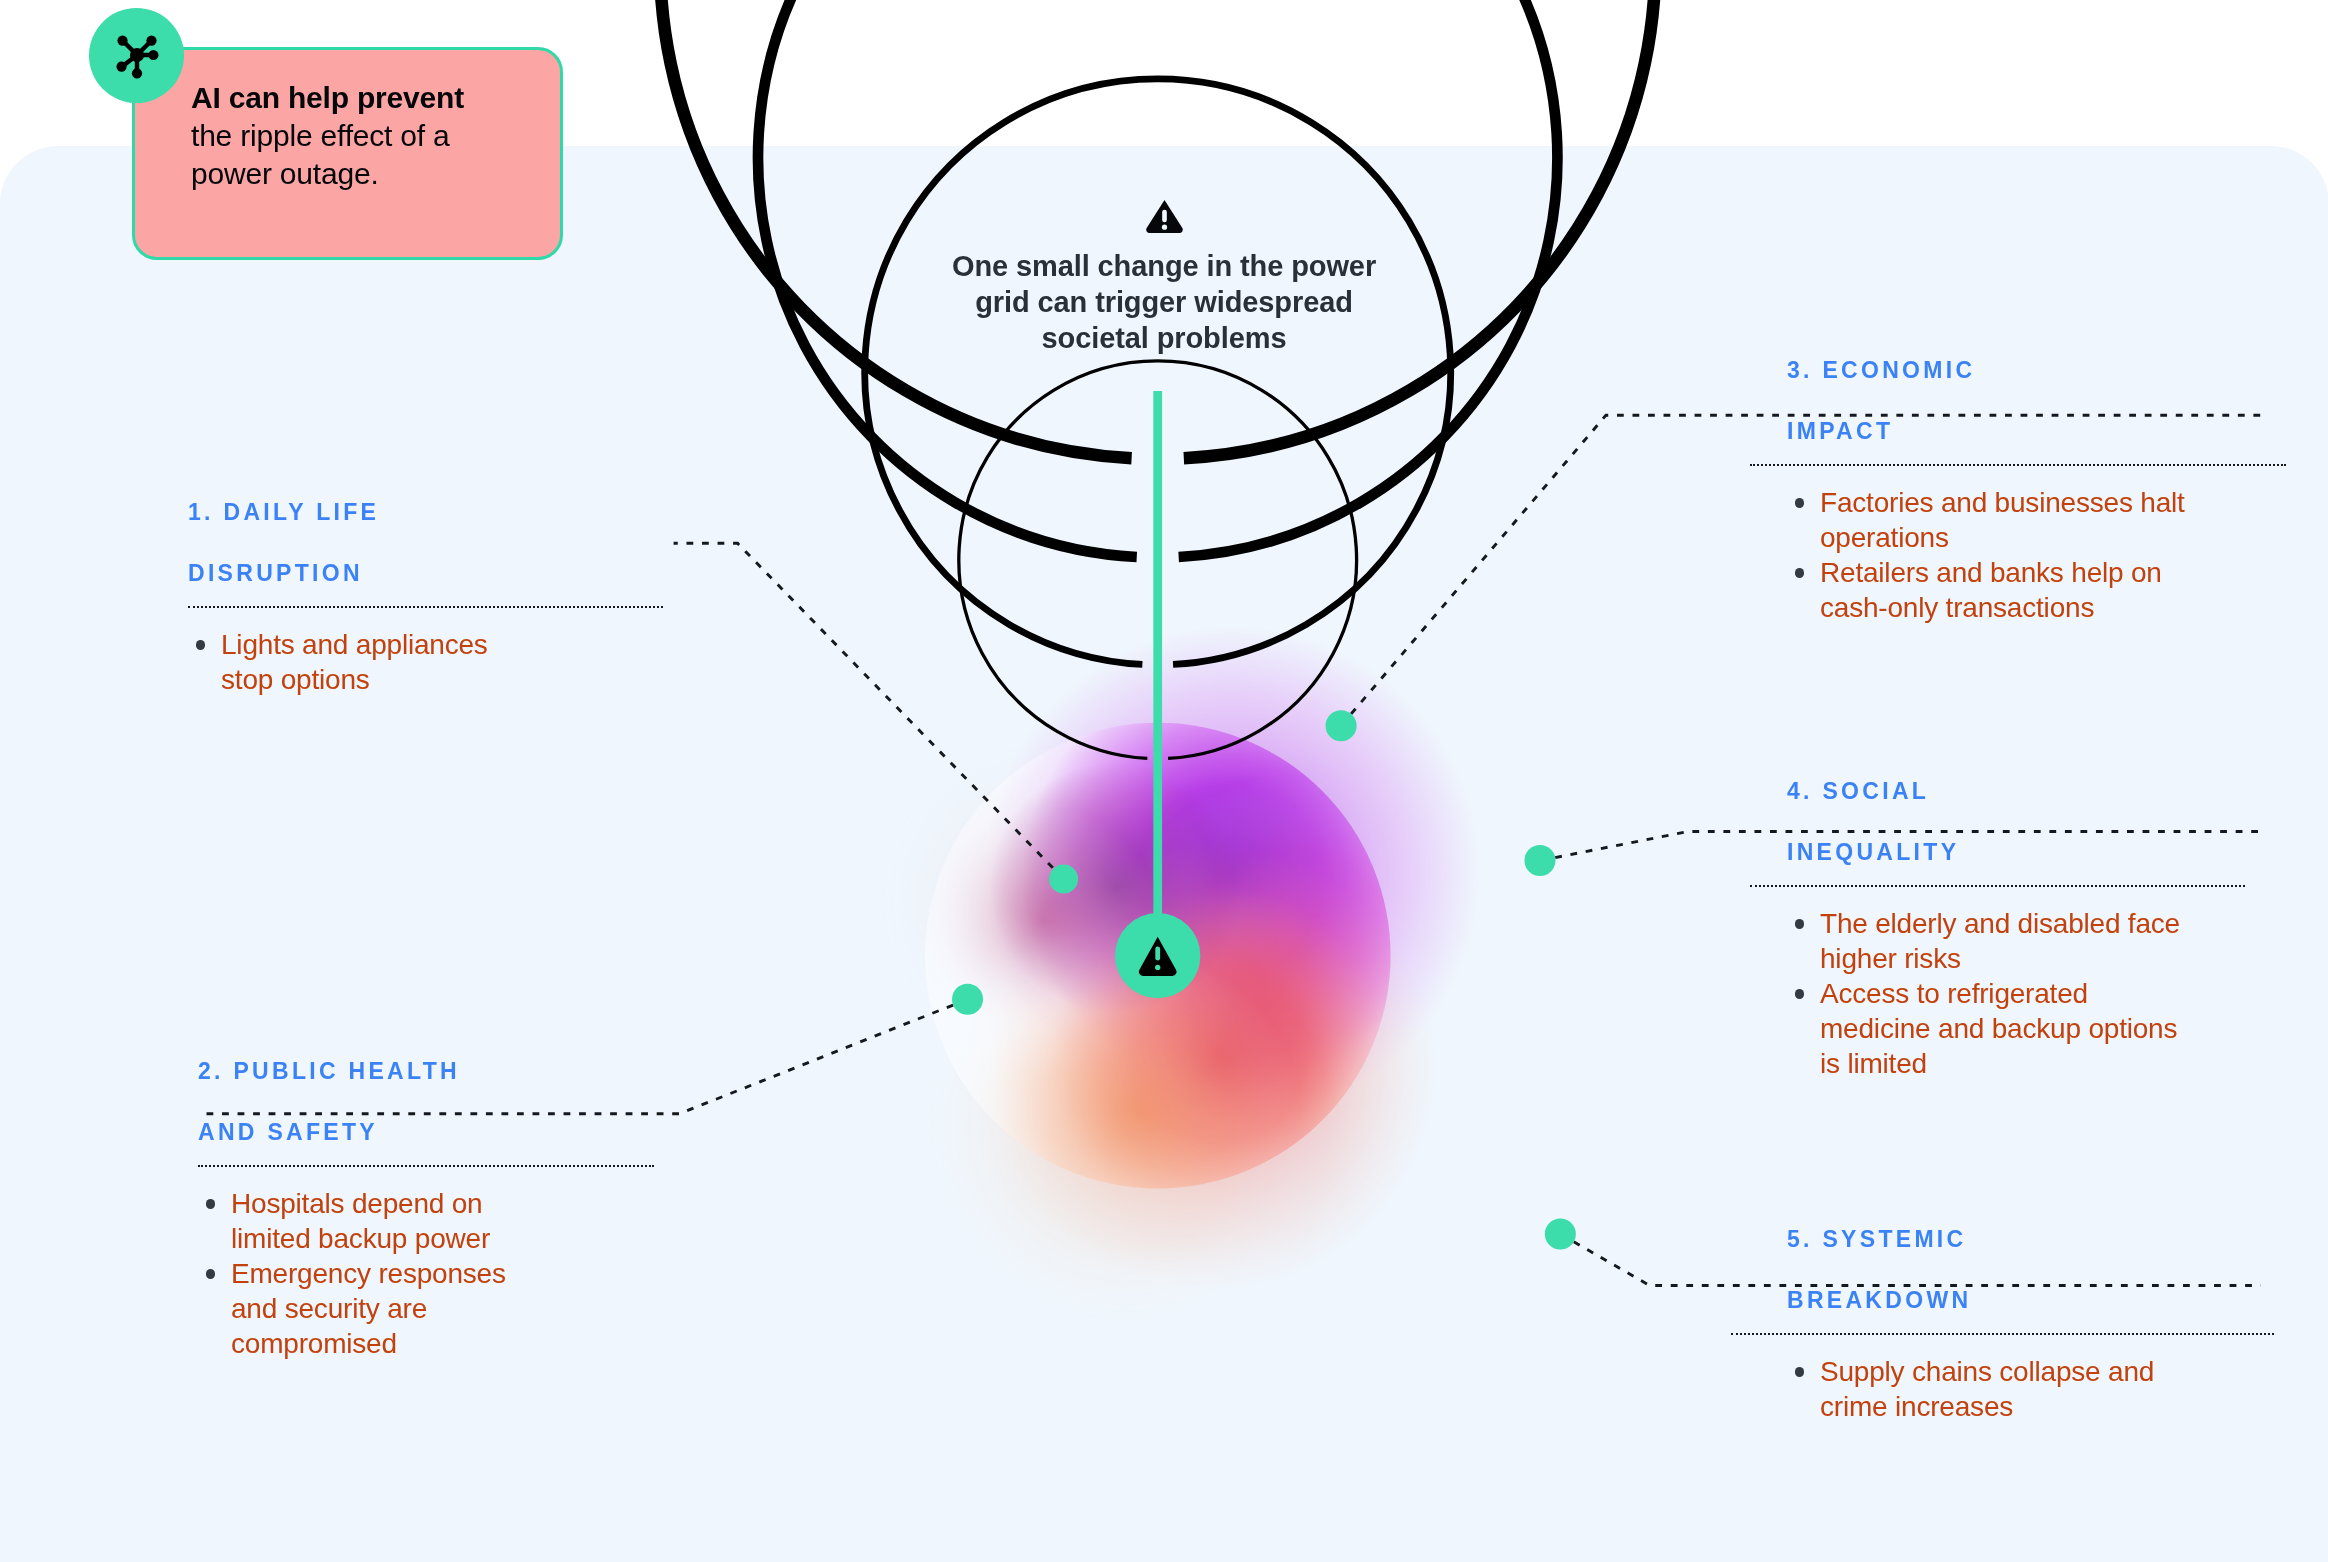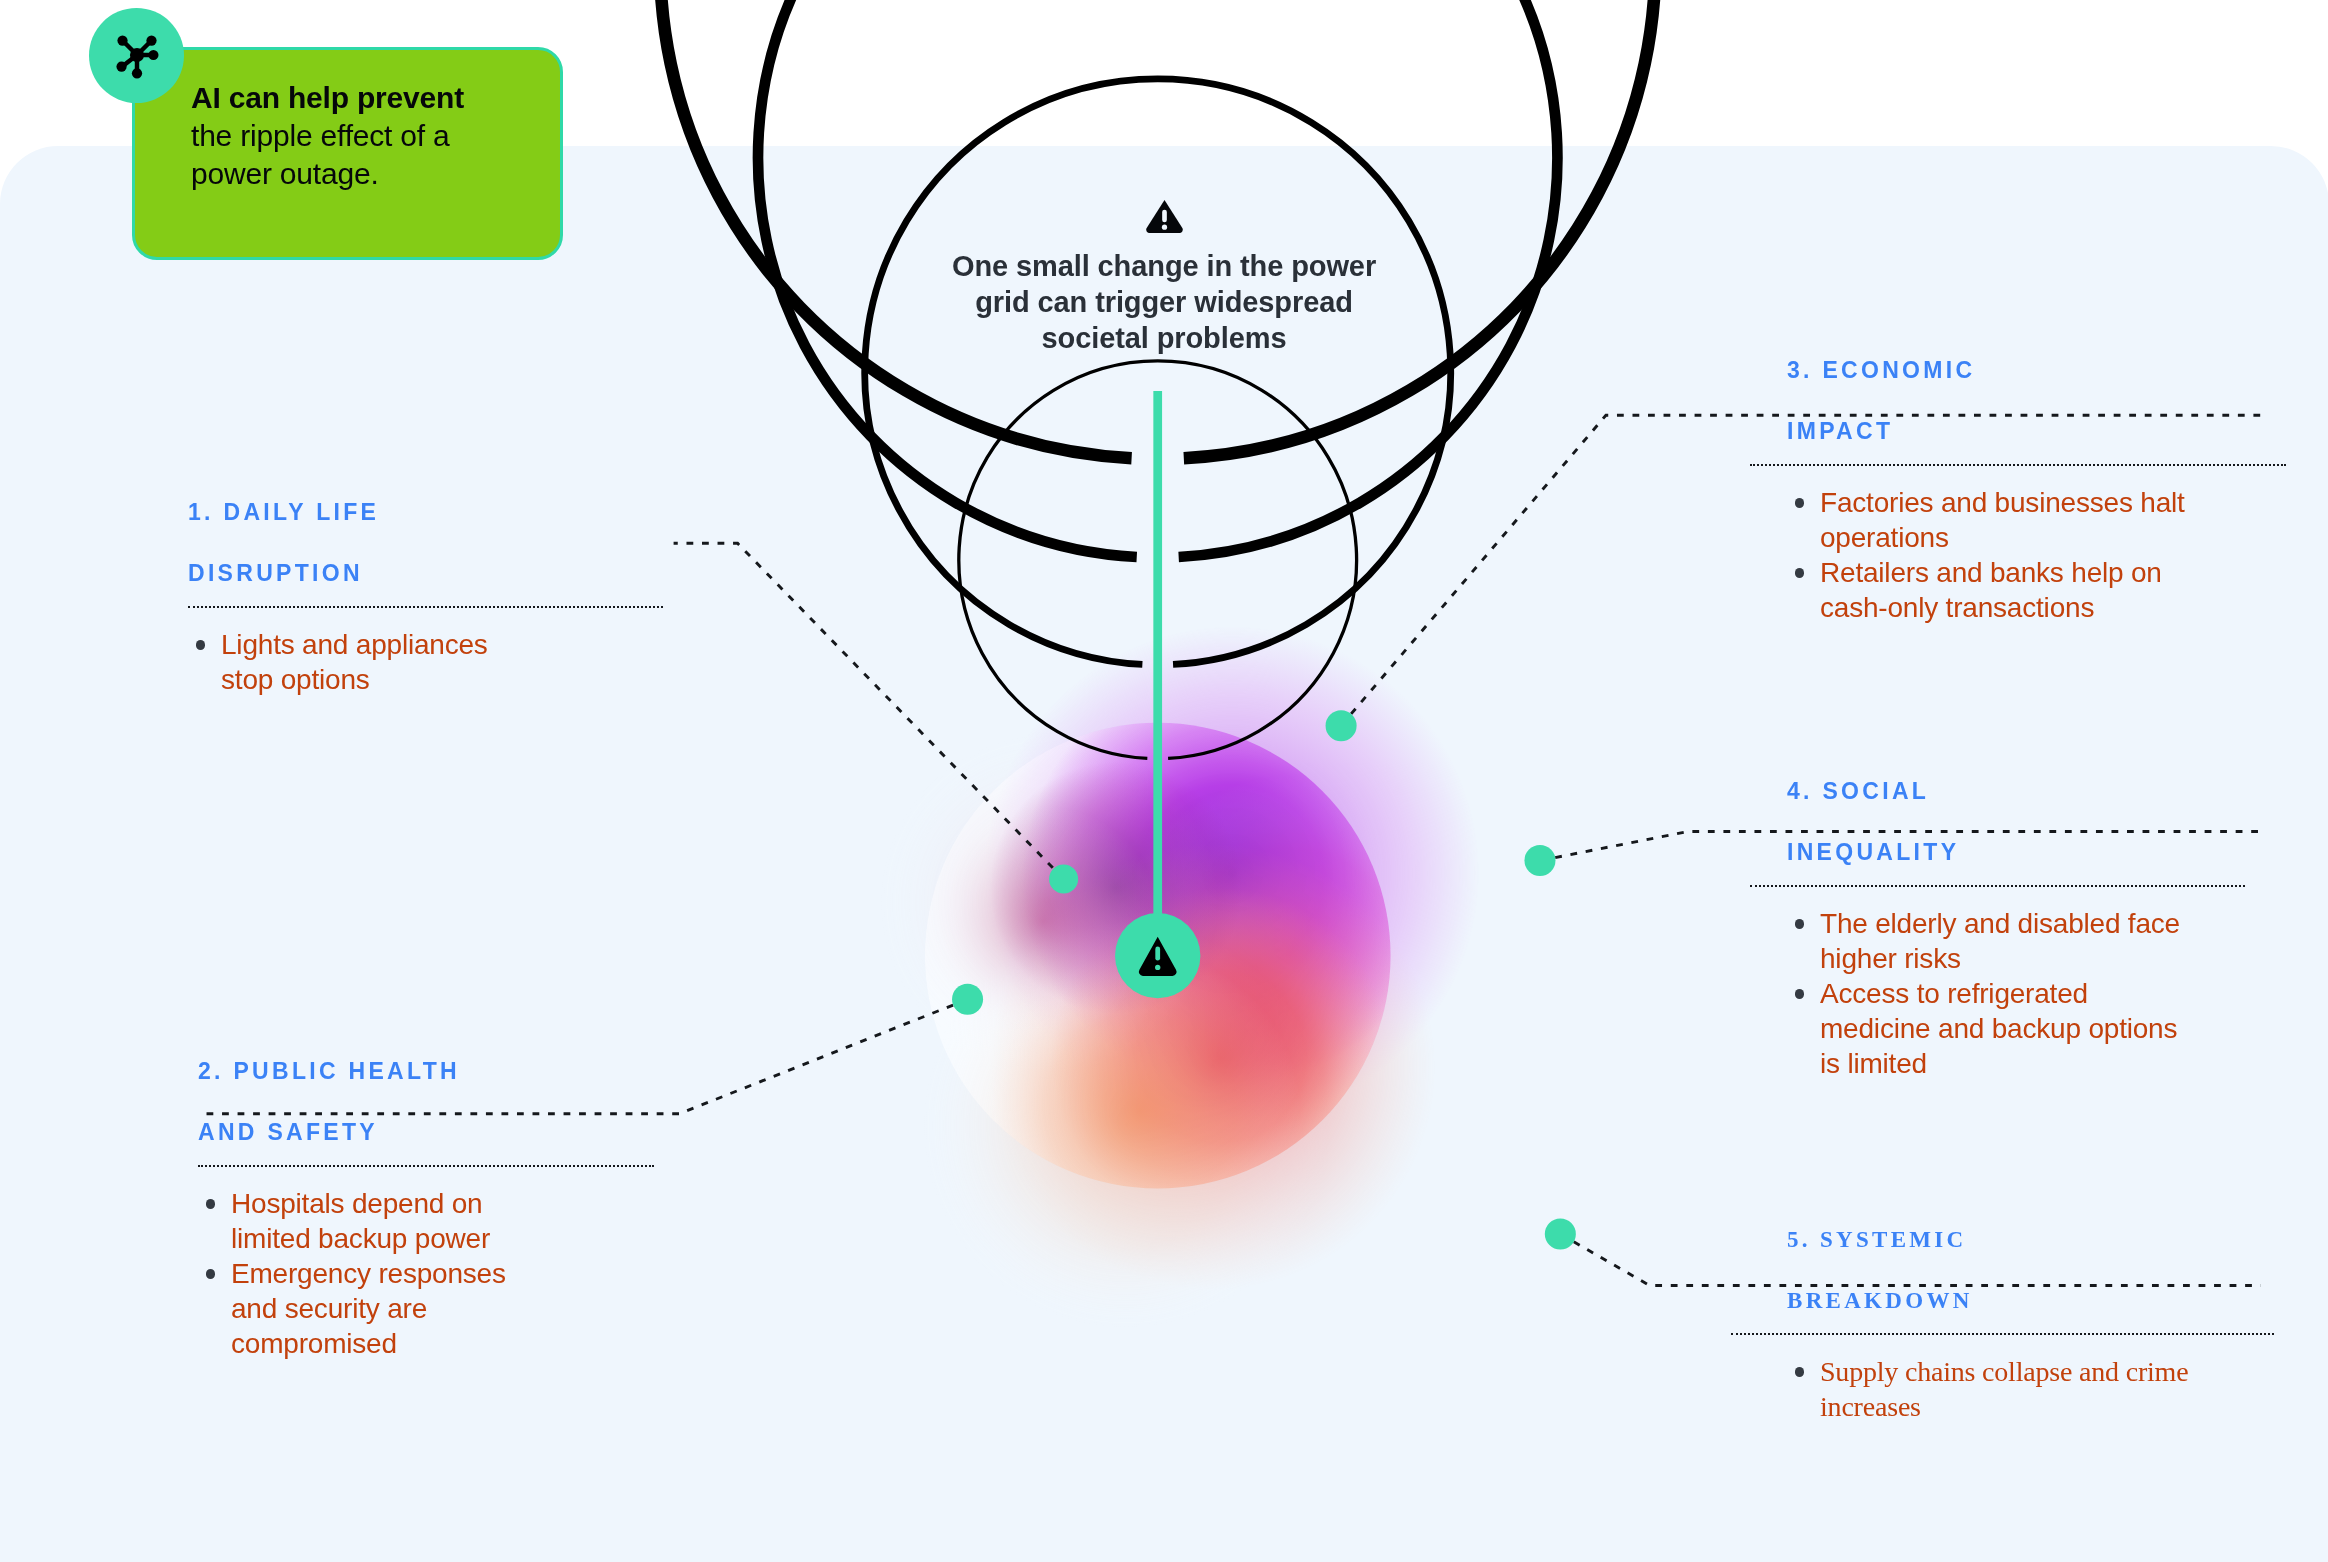--- a/index.html
+++ b/index.html
@@ -19,21 +19,21 @@
     background:#eff6fd;
     border-top-left-radius:58px;
     border-top-right-radius:58px;
   }
 
   
   .badge-wrap{ position:absolute; left:50px; top:7.8px; }
   .badge-box{
     position:absolute; left:82px; top:39px;
     width:431px; height:213px;
-    background:#84cc16;
+    background:#fca5a5;
     border:3.9px solid #2fd9a8;
     border-radius:25px;
     padding:29px 33px 8px 56px;
   }
   .badge-box .line{
     font-size:30px; line-height:38px; color:#05070a;
     letter-spacing:-0.2px; white-space:nowrap;
   }
   .badge-box .line.b{ font-weight:bold; }
   .badge-circle{
@@ -83,21 +83,21 @@
   }
 
   #blk1{ left:188px; top:468px;  width:320px; }
   #blk1 .rule{ width:475px; }
   #blk2{ left:198px; top:1027px; width:349px; }
   #blk2 .rule{ width:456px; }
   #blk3{ left:1787px; top:326px; width:417px; }
   #blk3 .rule{ width:536px; margin-left:-37px; }
   #blk4{ left:1787px; top:747px; width:417px; }
   #blk4 .rule{ width:495px; margin-left:-37px; }
-  #blk5{ left:1787px; top:1195px; width:417px;font-family:Liberation Serif, serif; }
+  #blk5{ left:1787px; top:1195px; width:417px; }
   #blk5 .rule{ width:543px; margin-left:-56px; }
 </style>
 </head>
 <body>
 
 <div id="stage">
 
   <div class="panel"></div>
 
   <svg class="diagram" viewBox="0 0 2400 1610" width="2329" height="1562">

